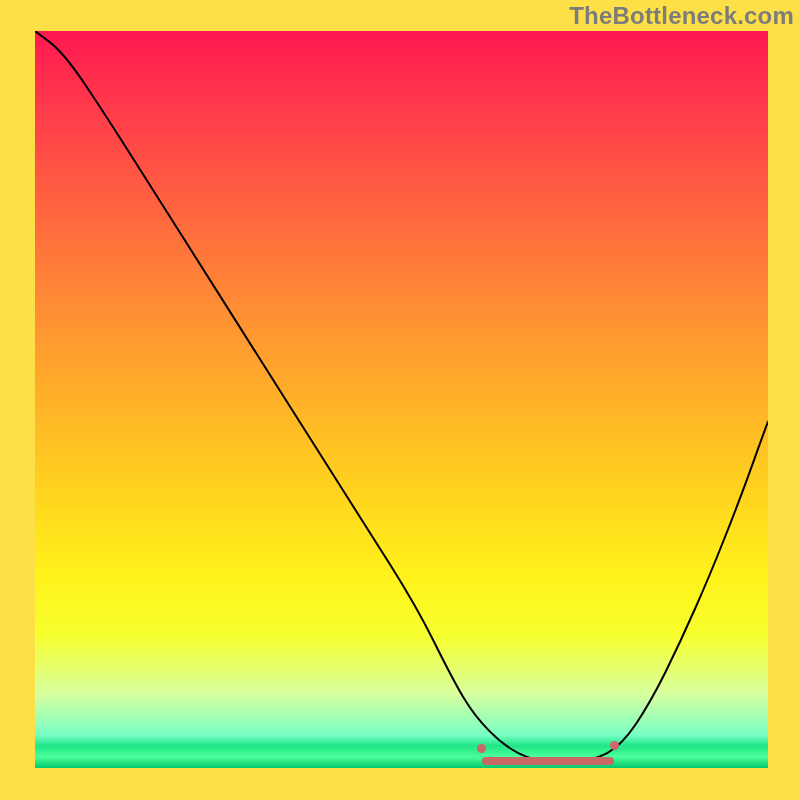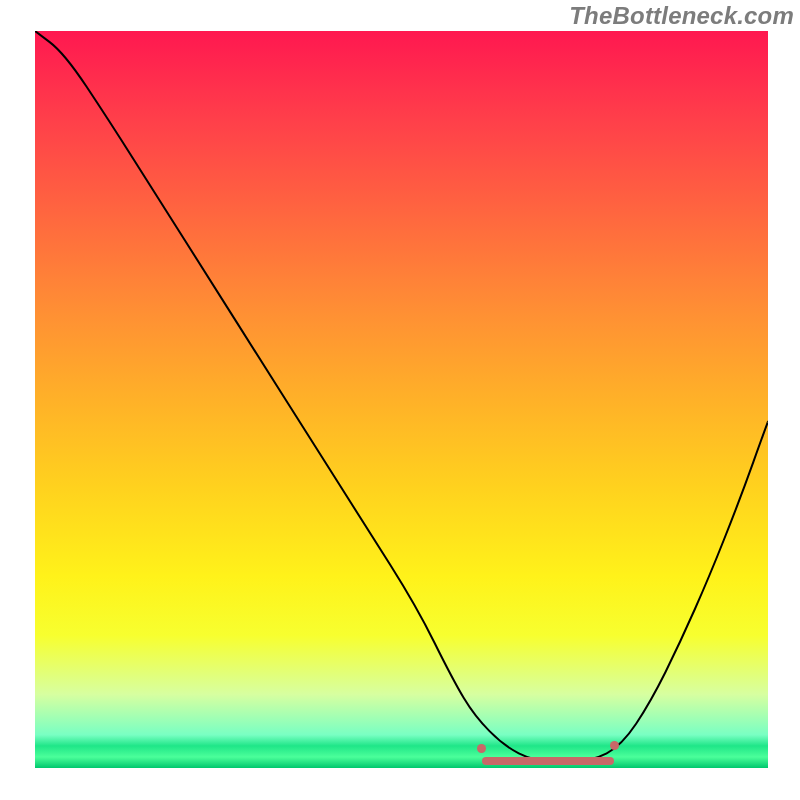--- a/index.html
+++ b/index.html
@@ -1,22 +1,21 @@
 <!DOCTYPE html>
 <html><head>
 <meta charset="utf-8">
 <style>
   * { margin: 0; padding: 0; box-sizing: border-box; }
   html, body { width: 800px; height: 800px; overflow: hidden; background: #000; }
   .frame {
     position: relative;
     width: 800px;
     height: 800px;
-    background: #ffffff;
-    font-style: italic;
+    background: #fde047;
   }
   .watermark {
     position: absolute;
     top: 2px;
     right: 6px;
     font-family: Arial, sans-serif;
     font-size: 24px;
     font-weight: bold;
     color: #7c7c7c;
     letter-spacing: 0.2px;

